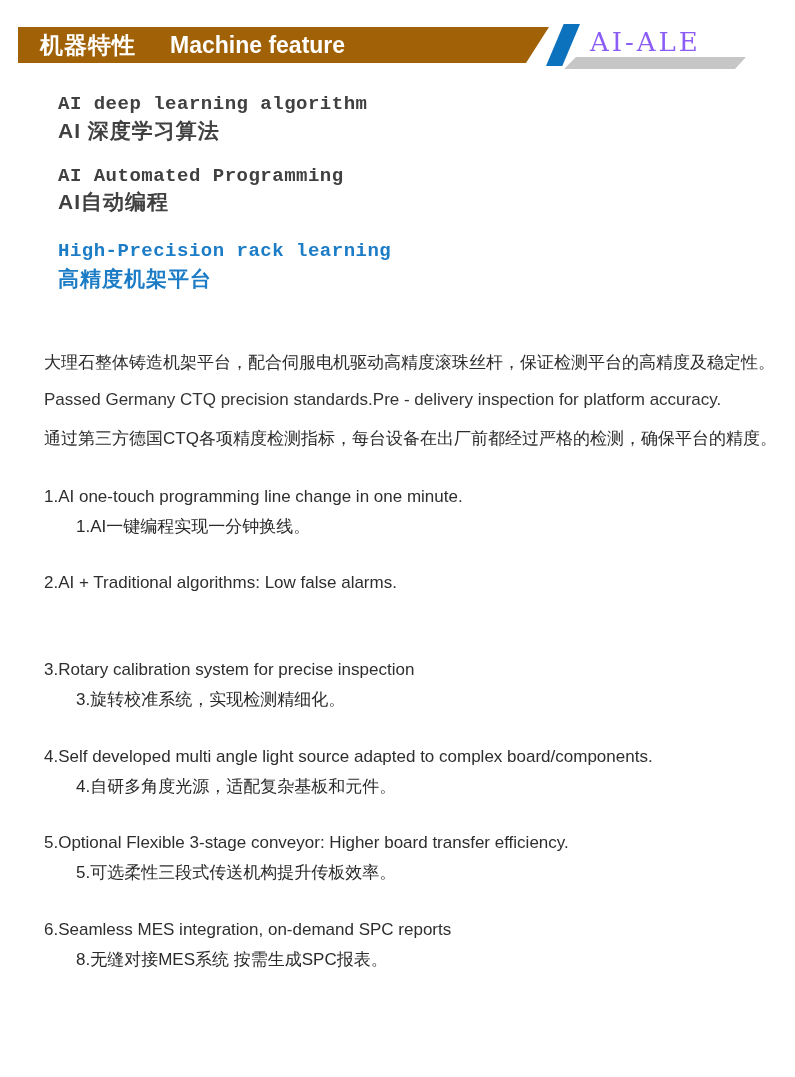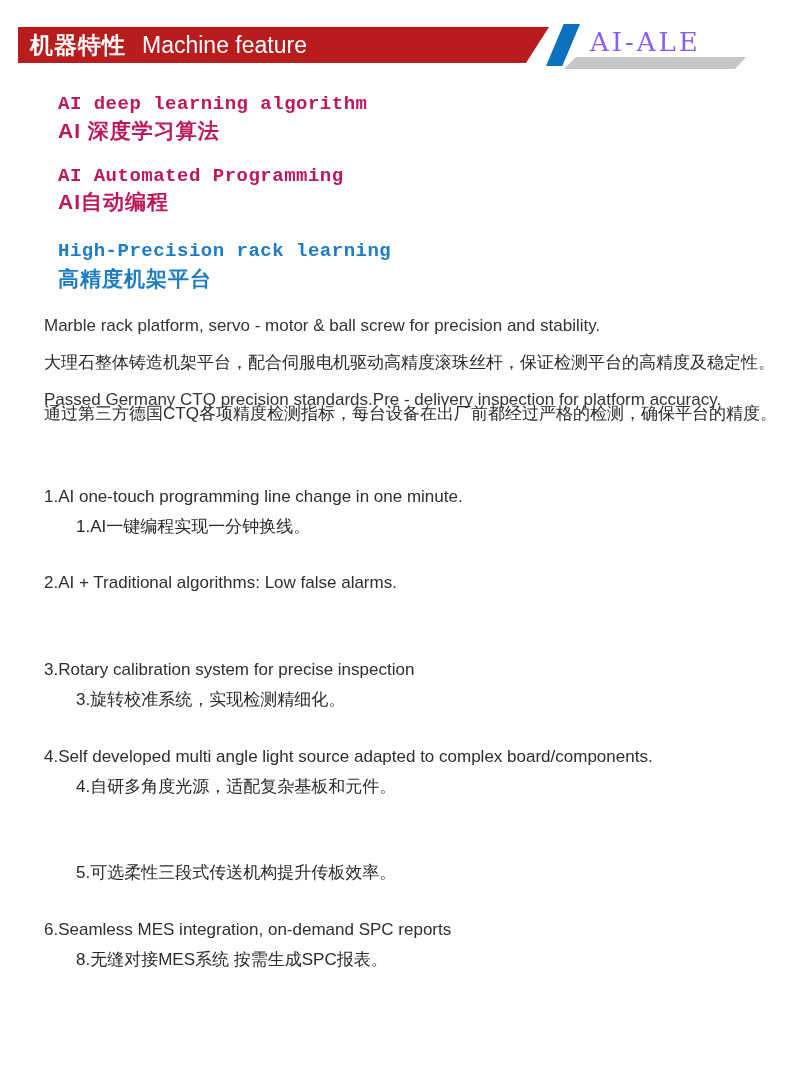--- a/index.html
+++ b/index.html
@@ -7,29 +7,29 @@
     position:relative;
     width:795px;height:1077px;
     background:#ffffff;
     overflow:hidden;
     font-family:"Liberation Sans",sans-serif;
   }
   
   .title-bar{
     position:absolute;left:18px;top:27px;
     width:531px;height:36px;
-    background:#b91c1c;
+    background:#a16207;
     clip-path:polygon(0 0,100% 0,calc(100% - 23px) 100%,0 100%);
     display:flex;align-items:center;
-    padding-left:12px;box-sizing:border-box;
+    padding-left:22px;box-sizing:border-box;
     color:#ffffff;
     white-space:nowrap;
   }
   .title-cn{font-size:23px;font-weight:700;letter-spacing:1px;}
-  .title-en{font-size:23px;font-weight:400;margin-left:16px;}
+  .title-en{font-size:23px;font-weight:700;margin-left:34px;}
   .slash{
     position:absolute;left:546px;top:24px;
     width:34px;height:42px;
     background:#0d72be;
     clip-path:polygon(52% 0,100% 0,48% 100%,0 100%);
   }
   .logo-underline{
     position:absolute;left:564px;top:57px;
     width:182px;height:12px;
     background:#c6c6c6;
@@ -49,21 +49,21 @@
   
   .feat-en{
     left:58px;
     font-family:"Liberation Mono","DejaVu Sans Mono",monospace;
     font-size:19px;font-weight:700;letter-spacing:0.5px;
   }
   .feat-cn{
     left:58px;
     font-size:21px;font-weight:700;letter-spacing:1px;
   }
-  .blue-1{color:#be185d;}
+  .blue-1{color:#404040;}
   .blue-3{color:#1c7cc6;}
   
   .body-en{left:44px;font-size:17px;color:#333333;}
   .body-cn{left:44px;font-size:17px;color:#2b2b2b;}
   
   .list-en{left:44px;font-size:17px;color:#2e2e2e;}
   .list-cn{left:44px;font-size:17px;color:#2a2a2a;margin-left:32px;}
 </style>
 </head>
 <body>
@@ -80,34 +80,34 @@
 
   <div class="line feat-en blue-1" style="top:93px">AI deep learning algorithm</div>
   <div class="line feat-en blue-1" style="top:165px">AI Automated Programming</div>
 
   <div class="line feat-cn blue-1" style="top:117px">AI 深度学习算法</div>
   <div class="line feat-cn blue-1" style="top:188px">AI自动编程</div>
 
   <div class="line feat-en blue-3" style="top:240px">High-Precision rack learning</div>
   <div class="line feat-cn blue-3" style="top:265px">高精度机架平台</div>
 
-  <div class="line body-en" style="top:316px">Marble rack platform,  servo - motor &amp; ball screw for precision and stability.</div>
   <div class="line body-cn" style="top:351px">大理石整体铸造机架平台，配合伺服电机驱动高精度滚珠丝杆，保证检测平台的高精度及稳定性。</div>
   <div class="line body-en" style="top:390px">Passed Germany  CTQ precision standards.Pre - delivery inspection for  platform accuracy.</div>
-  <div class="line body-cn" style="top:402px">通过第三方德国CTQ各项精度检测指标，每台设备在出厂前都经过严格的检测，确保平台的精度。</div>
+  <div class="line body-cn" style="top:427px">通过第三方德国CTQ各项精度检测指标，每台设备在出厂前都经过严格的检测，确保平台的精度。</div>
 
   <div class="line list-en" style="top:487px">1.AI one-touch programming line change in one minute.</div>
   <div class="line list-cn" style="top:515px">1.AI一键编程实现一分钟换线。</div>
 
   <div class="line list-en" style="top:573px">2.AI + Traditional algorithms: Low false alarms.</div>
 
   <div class="line list-en" style="top:660px">3.Rotary calibration system for precise inspection</div>
   <div class="line list-cn" style="top:688px">3.旋转校准系统，实现检测精细化。</div>
 
   <div class="line list-en" style="top:747px">4.Self developed multi angle light source adapted to complex board/components.</div>
   <div class="line list-cn" style="top:775px">4.自研多角度光源，适配复杂基板和元件。</div>
 
+  <div class="line list-en" style="top:833px">5.Optional Flexible 3-stage conveyor:  Higher board transfer efficiency.</div>
   <div class="line list-cn" style="top:861px">5.可选柔性三段式传送机构提升传板效率。</div>
 
   <div class="line list-en" style="top:920px">6.Seamless MES integration, on-demand SPC reports</div>
   <div class="line list-cn" style="top:948px">8.无缝对接MES系统 按需生成SPC报表。</div>
 
 </div>
 
 </body></html>

